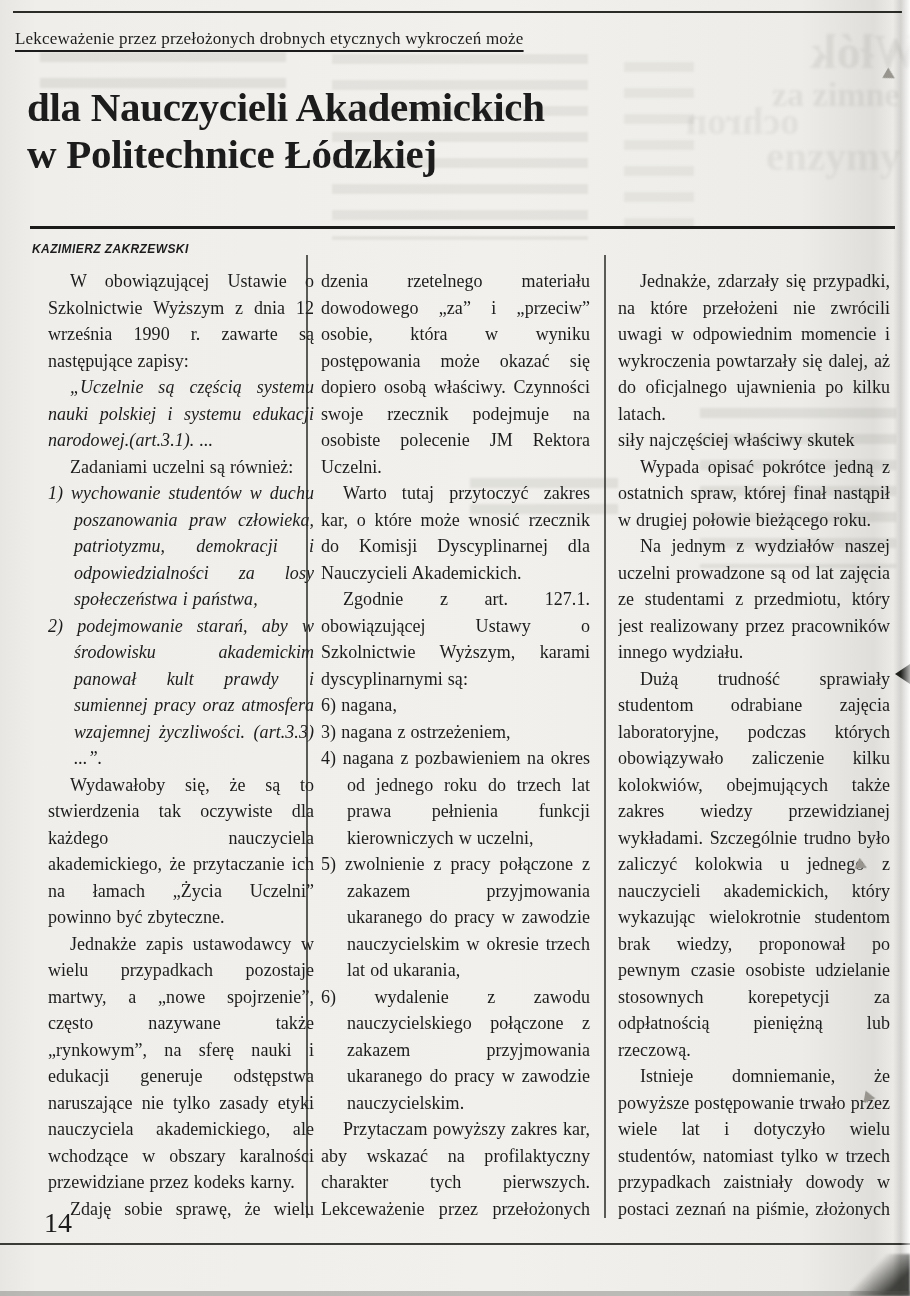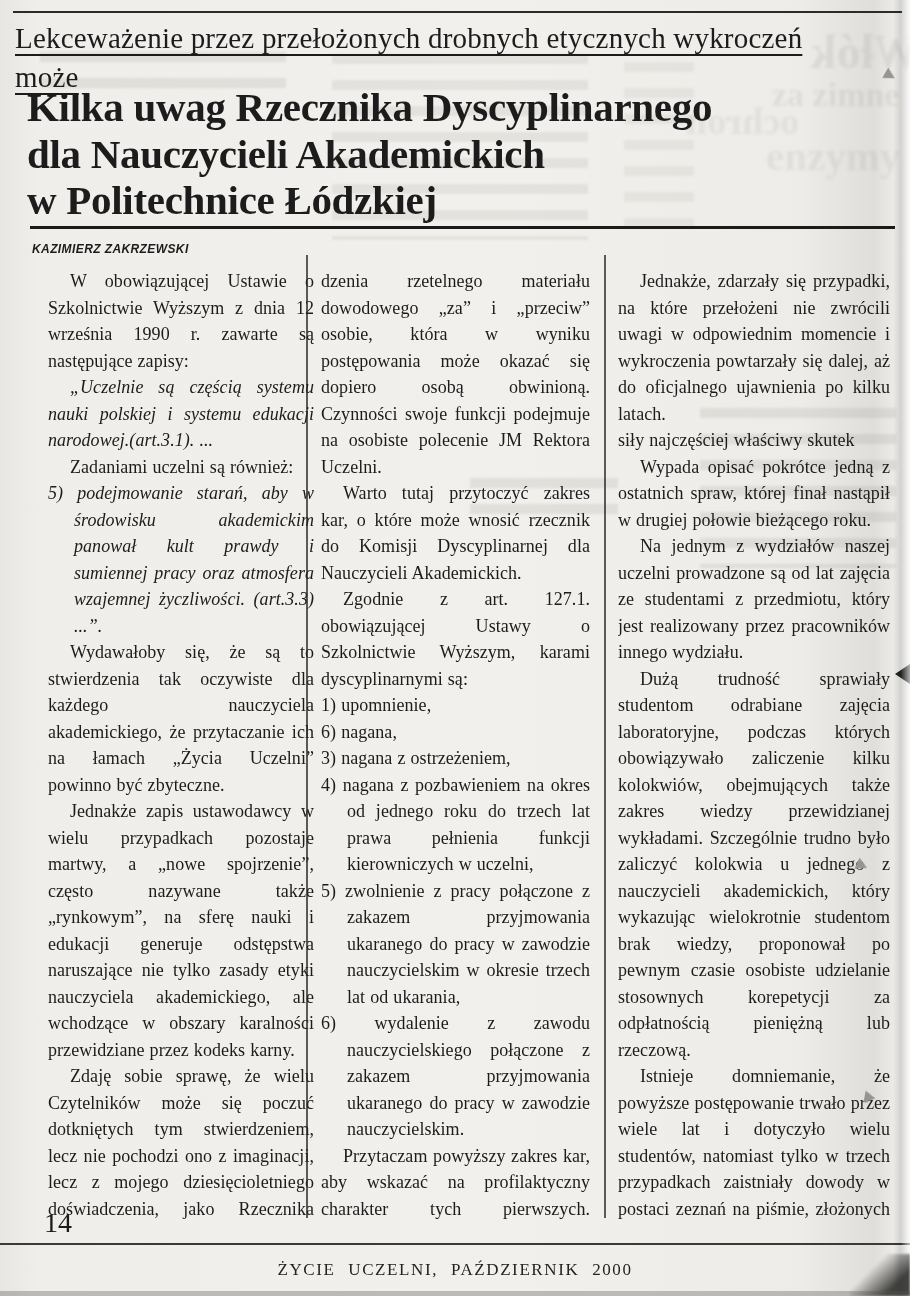--- a/index.html
+++ b/index.html
@@ -3,21 +3,21 @@
 <meta charset="utf-8">
 <style>
   html,body{margin:0;padding:0;background:#777;}
   .page{
     position:relative;width:910px;height:1296px;overflow:hidden;
     background:linear-gradient(90deg,#e7e6e2 0,#efeeea 4%,#f1f0ec 55%,#edece8 88%,#dfdeda 96%,#f6f5f2 100%);
     color:#1c1c1c;font-family:"Liberation Serif",serif;
   }
   .top-rule{position:absolute;left:13px;right:8px;top:11px;height:2px;background:#2b2b28;}
   .lede{position:absolute;left:15px;top:19px;width:810px;
-    font-size:29px;line-height:39px;font-weight:500;letter-spacing:.2px;}
+    font-size:17px;line-height:39px;font-weight:500;letter-spacing:.2px;}
   .lede .ln{display:block;margin-bottom:1px;}
   .lede .ln span{text-decoration:underline;text-decoration-thickness:2px;text-underline-offset:6px;}
   .title{position:absolute;left:27px;top:84px;font-size:41px;line-height:46.5px;
     font-weight:600;letter-spacing:-.3px;}
   .thick-rule{position:absolute;left:30px;width:865px;top:226px;height:3px;background:#1b1b19;}
   .author{position:absolute;left:32px;top:242px;font-family:"Liberation Sans",sans-serif;
     font-weight:bold;font-style:italic;font-size:12px;letter-spacing:.4px;}
   .col{position:absolute;top:268px;height:952px;overflow:hidden;text-align:justify;
     font-size:18px;line-height:26.5px;letter-spacing:.05px;word-spacing:.5px;}
   .col1{left:48px;width:266px;}
@@ -75,64 +75,62 @@
   <div class="ghost-block gb2"></div>
   <div class="ghost-block gb3"></div>
   <div class="ghost-block gb4"></div>
   <div class="ghost-block gb5"></div>
 
   <div class="lede">
     <span class="ln"><span>Lekceważenie przez przełożonych drobnych etycznych wykroczeń może</span></span>
   </div>
 
   <div class="title">
-    <div>Kilka uwag Rzecznika Dyscyplinarnego</div>
     <div>dla Nauczycieli Akademickich</div>
     <div>w Politechnice Łódzkiej</div>
   </div>
 
   <div class="thick-rule"></div>
 
   <div class="author">KAZIMIERZ ZAKRZEWSKI</div>
 
   <div class="col col1">
       <p class="para indent">W obowiązującej Ustawie o Szkolnictwie Wyższym z dnia 12 września 1990 r. zawarte są następujące zapisy:</p>
       <p class="para indent italic">„Uczelnie są częścią systemu nauki polskiej i systemu edukacji narodowej.(art.3.1). ...</p>
       <p class="para indent">Zadaniami uczelni są również:</p>
-      <p class="para li italic">5) podejmowanie starań, aby w środowisku akademickim panował kult prawdy i sumiennej pracy oraz atmosfera wzajemnej życzliwości. (art.3.3) ...”.</p>
+      <p class="para li italic">1) wychowanie studentów w duchu poszanowania praw człowieka, patriotyzmu, demokracji i odpowiedzialności za losy społeczeństwa i państwa,</p>
+      <p class="para li italic">2) podejmowanie starań, aby w środowisku akademickim panował kult prawdy i sumiennej pracy oraz atmosfera wzajemnej życzliwości. (art.3.3) ...”.</p>
       <p class="para indent">Wydawałoby się, że są to stwierdzenia tak oczywiste dla każdego nauczyciela akademickiego, że przytaczanie ich na łamach „Życia Uczelni” powinno być zbyteczne.</p>
       <p class="para indent">Jednakże zapis ustawodawcy w wielu przypadkach pozostaje martwy, a „nowe spojrzenie”, często nazywane także „rynkowym”, na sferę nauki i edukacji generuje odstępstwa naruszające nie tylko zasady etyki nauczyciela akademickiego, ale wchodzące w obszary karalności przewidziane przez kodeks karny.</p>
       <p class="para indent">Zdaję sobie sprawę, że wielu Czytelników może się poczuć dotkniętych tym stwierdzeniem, lecz nie pochodzi ono z imaginacji, lecz z mojego dziesięcioletniego doświadczenia, jako Rzecznika Dyscyplinarnego dla Nauczycieli Akademickich w Politechnice Łódzkiej.</p>
     </div>
   <div class="col-sep sep1"></div>
   <div class="col col2">
-      <p class="para noindent">dzenia rzetelnego materiału dowodowego „za” i „przeciw” osobie, która w wyniku postępowania może okazać się dopiero osobą obwinioną. Czynności swoje funkcji podejmuje na osobiste polecenie JM Rektora Uczelni.</p>
+      <p class="para noindent">dzenia rzetelnego materiału dowodowego „za” i „przeciw” osobie, która w wyniku postępowania może okazać się dopiero osobą właściwy. Czynności swoje rzecznik podejmuje na osobiste polecenie JM Rektora Uczelni.</p>
       <p class="para indent">Warto tutaj przytoczyć zakres kar, o które może wnosić rzecznik do Komisji Dyscyplinarnej dla Nauczycieli Akademickich.</p>
       <p class="para indent">Zgodnie z art. 127.1. obowiązującej Ustawy o Szkolnictwie Wyższym, karami dyscyplinarnymi są:</p>
-      <p class="para li">1) upomnienie,</p>
       <p class="para li">6) nagana,</p>
       <p class="para li">3) nagana z ostrzeżeniem,</p>
       <p class="para li">4) nagana z pozbawieniem na okres od jednego roku do trzech lat prawa pełnienia funkcji kierowniczych w uczelni,</p>
       <p class="para li">5) zwolnienie z pracy połączone z zakazem przyjmowania ukaranego do pracy w zawodzie nauczycielskim w okresie trzech lat od ukarania,</p>
       <p class="para li">6) wydalenie z zawodu nauczycielskiego połączone z zakazem przyjmowania ukaranego do pracy w zawodzie nauczycielskim.</p>
       <p class="para indent">Przytaczam powyższy zakres kar, aby wskazać na profilaktyczny charakter tych pierwszych. Lekceważenie przez przełożonych lub przymykanie oczu na wykroczenia drobne, tak jak w przypadku wychowywania własnych dzieci w rodzinie, może prowadzić do eskalacji wykroczeń o charakterze etycznym i konieczności stosowania najostrzejszych kar.</p>
     </div>
   <div class="col-sep sep2"></div>
   <div class="col col3">
       <p class="para indent">Jednakże, zdarzały się przypadki, na które przełożeni nie zwrócili uwagi w odpowiednim momencie i wykroczenia powtarzały się dalej, aż do oficjalnego ujawnienia po kilku latach.</p>
       <p class="para noindent">siły najczęściej właściwy skutek</p>
       <p class="para indent">Wypada opisać pokrótce jedną z ostatnich spraw, której finał nastąpił w drugiej połowie bieżącego roku.</p>
       <p class="para indent">Na jednym z wydziałów naszej uczelni prowadzone są od lat zajęcia ze studentami z przedmiotu, który jest realizowany przez pracowników innego wydziału.</p>
       <p class="para indent">Dużą trudność sprawiały studentom odrabiane zajęcia laboratoryjne, podczas których obowiązywało zaliczenie kilku kolokwiów, obejmujących także zakres wiedzy przewidzianej wykładami. Szczególnie trudno było zaliczyć kolokwia u jednego z nauczycieli akademickich, który wykazując wielokrotnie studentom brak wiedzy, proponował po pewnym czasie osobiste udzielanie stosownych korepetycji za odpłatnością pieniężną lub rzeczową.</p>
       <p class="para indent">Istnieje domniemanie, że powyższe postępowanie trwało przez wiele lat i dotyczyło wielu studentów, natomiast tylko w trzech przypadkach zaistniały dowody w postaci zeznań na piśmie, złożonych przez studentów, którzy zdecydowali się na proponowane korepetycje. Korepetycje te okazały się fikcją. Nauczyciel, o którym mowa, ustalił stawkę za zaliczenie pojedynczego ćwiczenia i po pobraniu sumy wynikającej z ilości brakujących zaliczeń, automatycznie wpisywał pozytywną ocenę do indeksu.</p>
     </div>
 
   <div class="footer-rule"></div>
   <div class="page-number">14</div>
-  <div class="journal">ŻYCIE UCZELNI,  PAŹDZIERNIK  2000</div>
 
   <div class="tri-black"></div>
   <div class="arrow-gray a1"></div>
   <div class="arrow-gray a2"></div>
   <div class="arrow-gray a3"></div>
   <div class="edge-right"></div>
   <div class="corner-dark"></div>
   <div class="bottom-shade"></div>
 </div>
 

